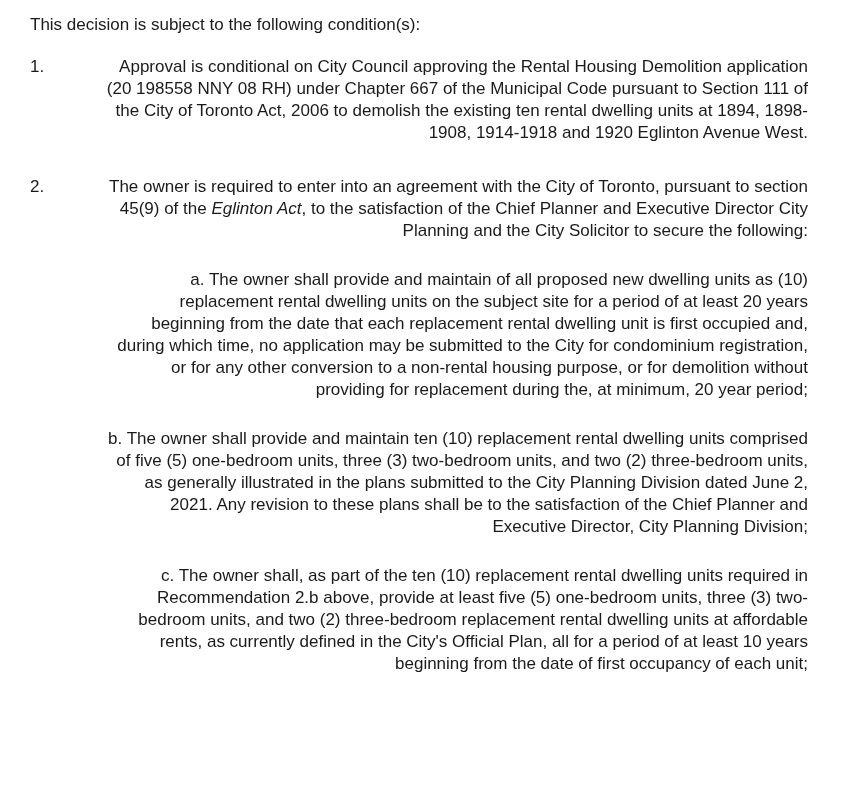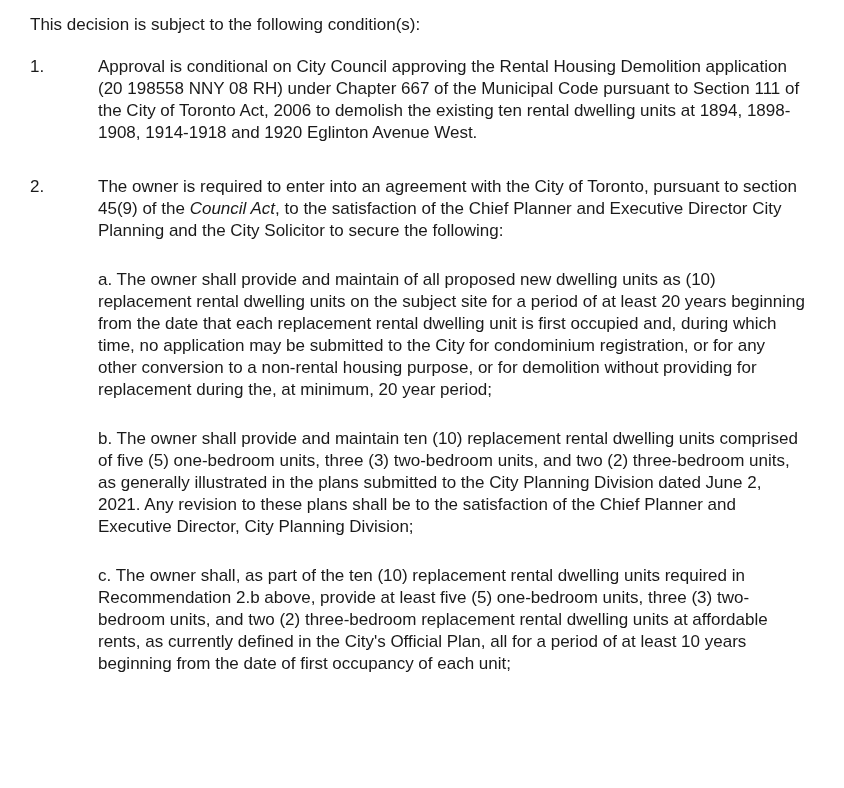--- a/index.html
+++ b/index.html
@@ -35,21 +35,22 @@
   }
   .cond-num {
     flex: 0 0 60px;
     width: 60px;
   }
   .cond-body {
     flex: 0 1 auto;
     max-width: 718px;
   }
   .cond-body p {
-    margin: 0 0 27px 8px;
+    margin: 0 0 27px 15px;
+    text-align: right;
   }
   .cond-body p:last-child {
     margin-bottom: 0;
   }
   em.act {
     font-style: italic;
   }
 </style>
 </head>
 <body>
@@ -61,20 +62,20 @@
   <div class="condition">
     <div class="cond-num">1.</div>
     <div class="cond-body">
       <p>Approval is conditional on City Council approving the Rental Housing Demolition application (20 198558 NNY 08 RH) under Chapter 667 of the Municipal Code pursuant to Section 111 of the City of Toronto Act, 2006 to demolish the existing ten rental dwelling units at 1894, 1898-1908, 1914-1918 and 1920 Eglinton Avenue West.</p>
     </div>
   </div>
 
   <div class="condition">
     <div class="cond-num">2.</div>
     <div class="cond-body">
-      <p><span>The owner is required to enter into an agreement with the City of Toronto, pursuant to section 45(9) of the </span><em class="act">Council Act</em><span>, to the satisfaction of the Chief Planner and Executive Director City Planning and the City Solicitor to secure the following:</span></p>
+      <p><span>The owner is required to enter into an agreement with the City of Toronto, pursuant to section 45(9) of the </span><em class="act">Eglinton Act</em><span>, to the satisfaction of the Chief Planner and Executive Director City Planning and the City Solicitor to secure the following:</span></p>
       <p>a. The owner shall provide and maintain of all proposed new dwelling units as (10) replacement rental dwelling units on the subject site for a period of at least 20 years beginning from the date that each replacement rental dwelling unit is first occupied and, during which time, no application may be submitted to the City for condominium registration, or for any other conversion to a non-rental housing purpose, or for demolition without providing for replacement during the, at minimum, 20 year period;</p>
       <p>b. The owner shall provide and maintain ten (10) replacement rental dwelling units comprised of five (5) one-bedroom units, three (3) two-bedroom units, and two (2) three-bedroom units, as generally illustrated in the plans submitted to the City Planning Division dated June 2, 2021. Any revision to these plans shall be to the satisfaction of the Chief Planner and Executive Director, City Planning Division;</p>
       <p>c. The owner shall, as part of the ten (10) replacement rental dwelling units required in Recommendation 2.b above, provide at least five (5) one-bedroom units, three (3) two-bedroom units, and two (2) three-bedroom replacement rental dwelling units at affordable rents, as currently defined in the City's Official Plan, all for a period of at least 10 years beginning from the date of first occupancy of each unit;</p>
     </div>
   </div>
 
 </div>
 
 </body></html>

